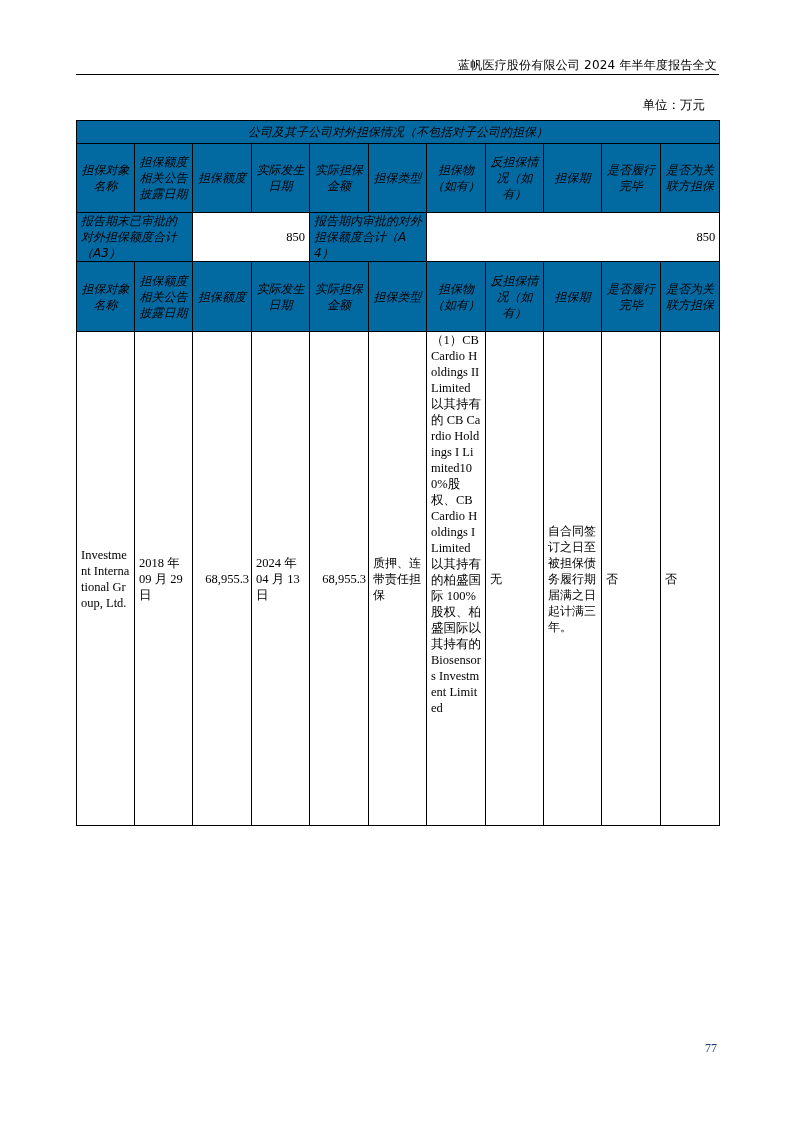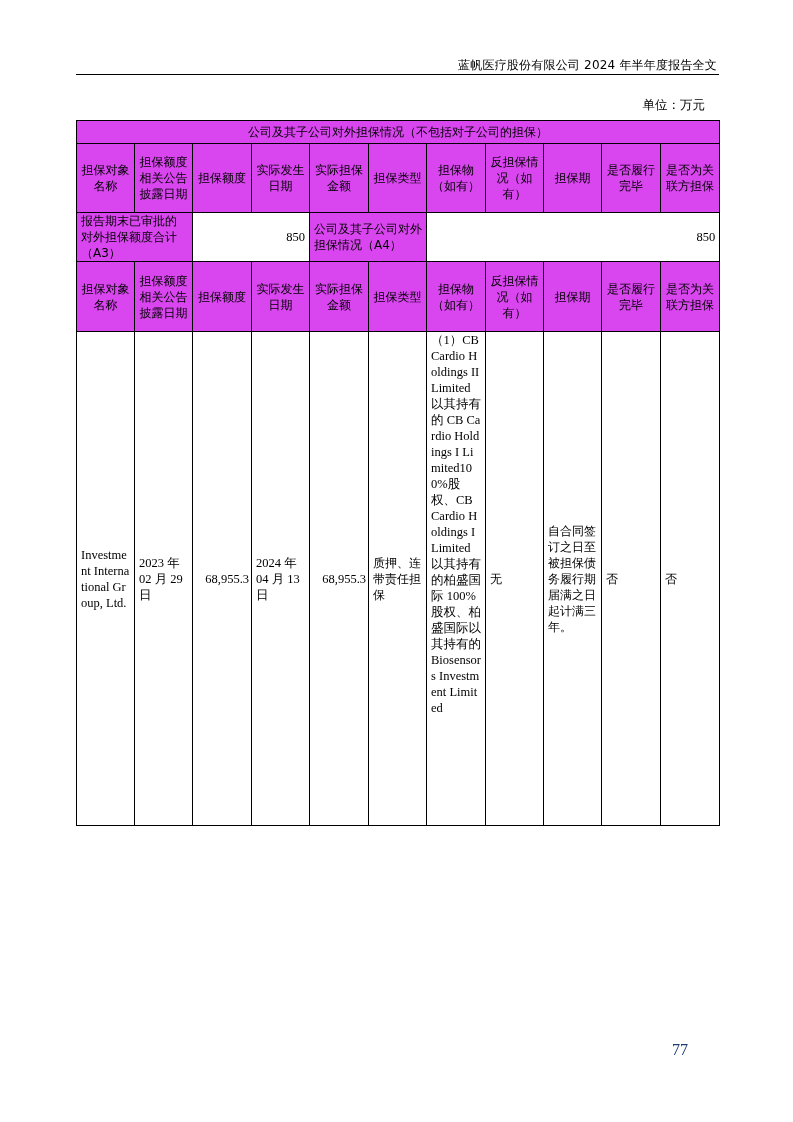--- a/index.html
+++ b/index.html
@@ -21,28 +21,28 @@
   table.guar {
     position: absolute; left: 76px; top: 120px;
     border-collapse: collapse; table-layout: fixed;
     width: 643px;
     font-size: 12px; line-height: 16px;
   }
   table.guar td {
     border: 1px solid #000; padding: 0 4px; vertical-align: middle;
     overflow: hidden; word-break: break-all;
   }
-  table.guar td.gray { background: #d946ef; }
+  table.guar td.gray { background: #0369a1; font-style: italic; }
   .c { text-align: center; }
   .r { text-align: right; }
   .l { text-align: left; }
   .serif { font-family: "Liberation Serif", "DejaVu Serif", serif; font-size: 12.5px; }
   .tight { padding: 14px 2px !important; margin-top: 38px; }
   .page-num {
-    position: absolute; left: 672px; top: 1041px; font-size: 16px;
+    position: absolute; left: 705px; top: 1041px; font-size: 12px;
     font-family: "Liberation Serif", serif; color: #1f3a6e; text-align: right;
   }
 </style>
 </head>
 <body>
 
 <div class="header-title">蓝帆医疗股份有限公司 2024 年半年度报告全文</div>
 <div class="header-rule"></div>
 <div class="unit">单位：万元</div>
 
@@ -78,42 +78,42 @@
     <td class="gray c">担保期</td>
     <td class="gray c">是否履行完毕</td>
     <td class="gray c">是否为关联方担保</td>
   </tr>
 
 
 
   <tr style="height:39px">
     <td colspan="2" class="gray l">报告期末已审批的对外担保额度合计（A3）</td>
     <td colspan="2" class="r serif">850</td>
-    <td colspan="2" class="gray l">公司及其子公司对外担保情况（A4）</td>
+    <td colspan="2" class="gray l">报告期内审批的对外担保额度合计（A4）</td>
     <td colspan="5" class="r serif">850</td>
   </tr>
 
 
   <tr style="height:70px">
     <td class="gray c">担保对象名称</td>
     <td class="gray c">担保额度相关公告披露日期</td>
     <td class="gray c">担保额度</td>
     <td class="gray c">实际发生日期</td>
     <td class="gray c">实际担保金额</td>
     <td class="gray c">担保类型</td>
     <td class="gray c">担保物（如有）</td>
     <td class="gray c">反担保情况（如有）</td>
     <td class="gray c">担保期</td>
     <td class="gray c">是否履行完毕</td>
     <td class="gray c">是否为关联方担保</td>
   </tr>
 
   <tr style="height:494px">
     <td class="l serif">Investment International Group, Ltd.</td>
-    <td class="l serif">2023 年 02 月 29 日</td>
+    <td class="l serif">2018 年 09 月 29 日</td>
     <td class="r serif tight">68,955.3</td>
     <td class="l serif">2024 年 04 月 13 日</td>
     <td class="r serif tight">68,955.3</td>
     <td class="l">质押、连带责任担保</td>
     <td class="l serif" style="vertical-align:top">（1）CB Cardio Holdings II Limited 以其持有的 CB Cardio Holdings I Limited100%股权、CB Cardio Holdings I Limited 以其持有的柏盛国际 100%股权、柏盛国际以其持有的 Biosensors Investment Limited</td>
     <td class="l">无</td>
     <td class="l">自合同签订之日至被担保债务履行期届满之日起计满三年。</td>
     <td class="l">否</td>
     <td class="l">否</td>
   </tr>

